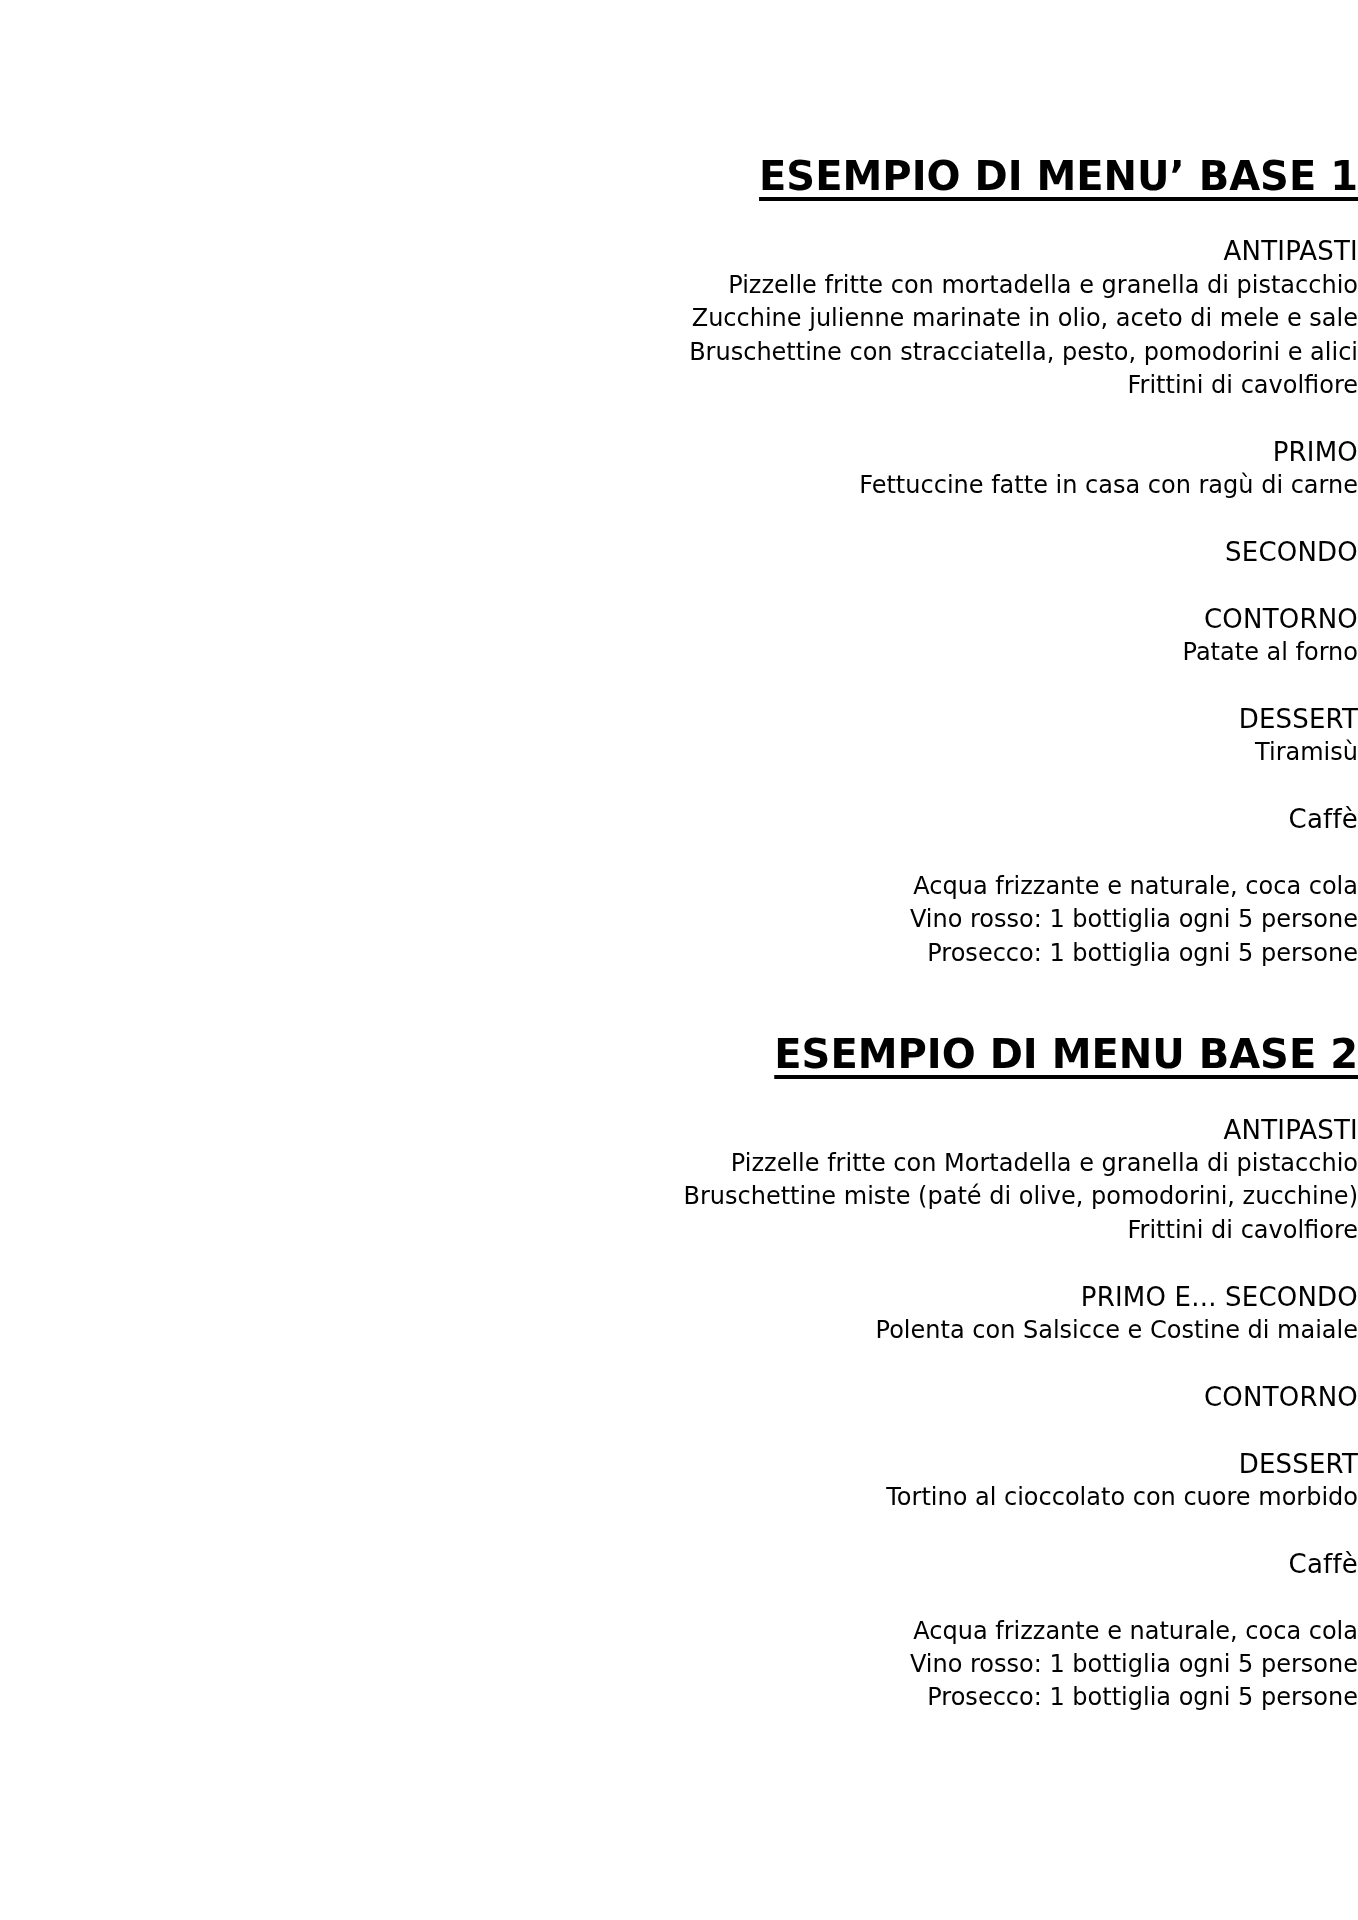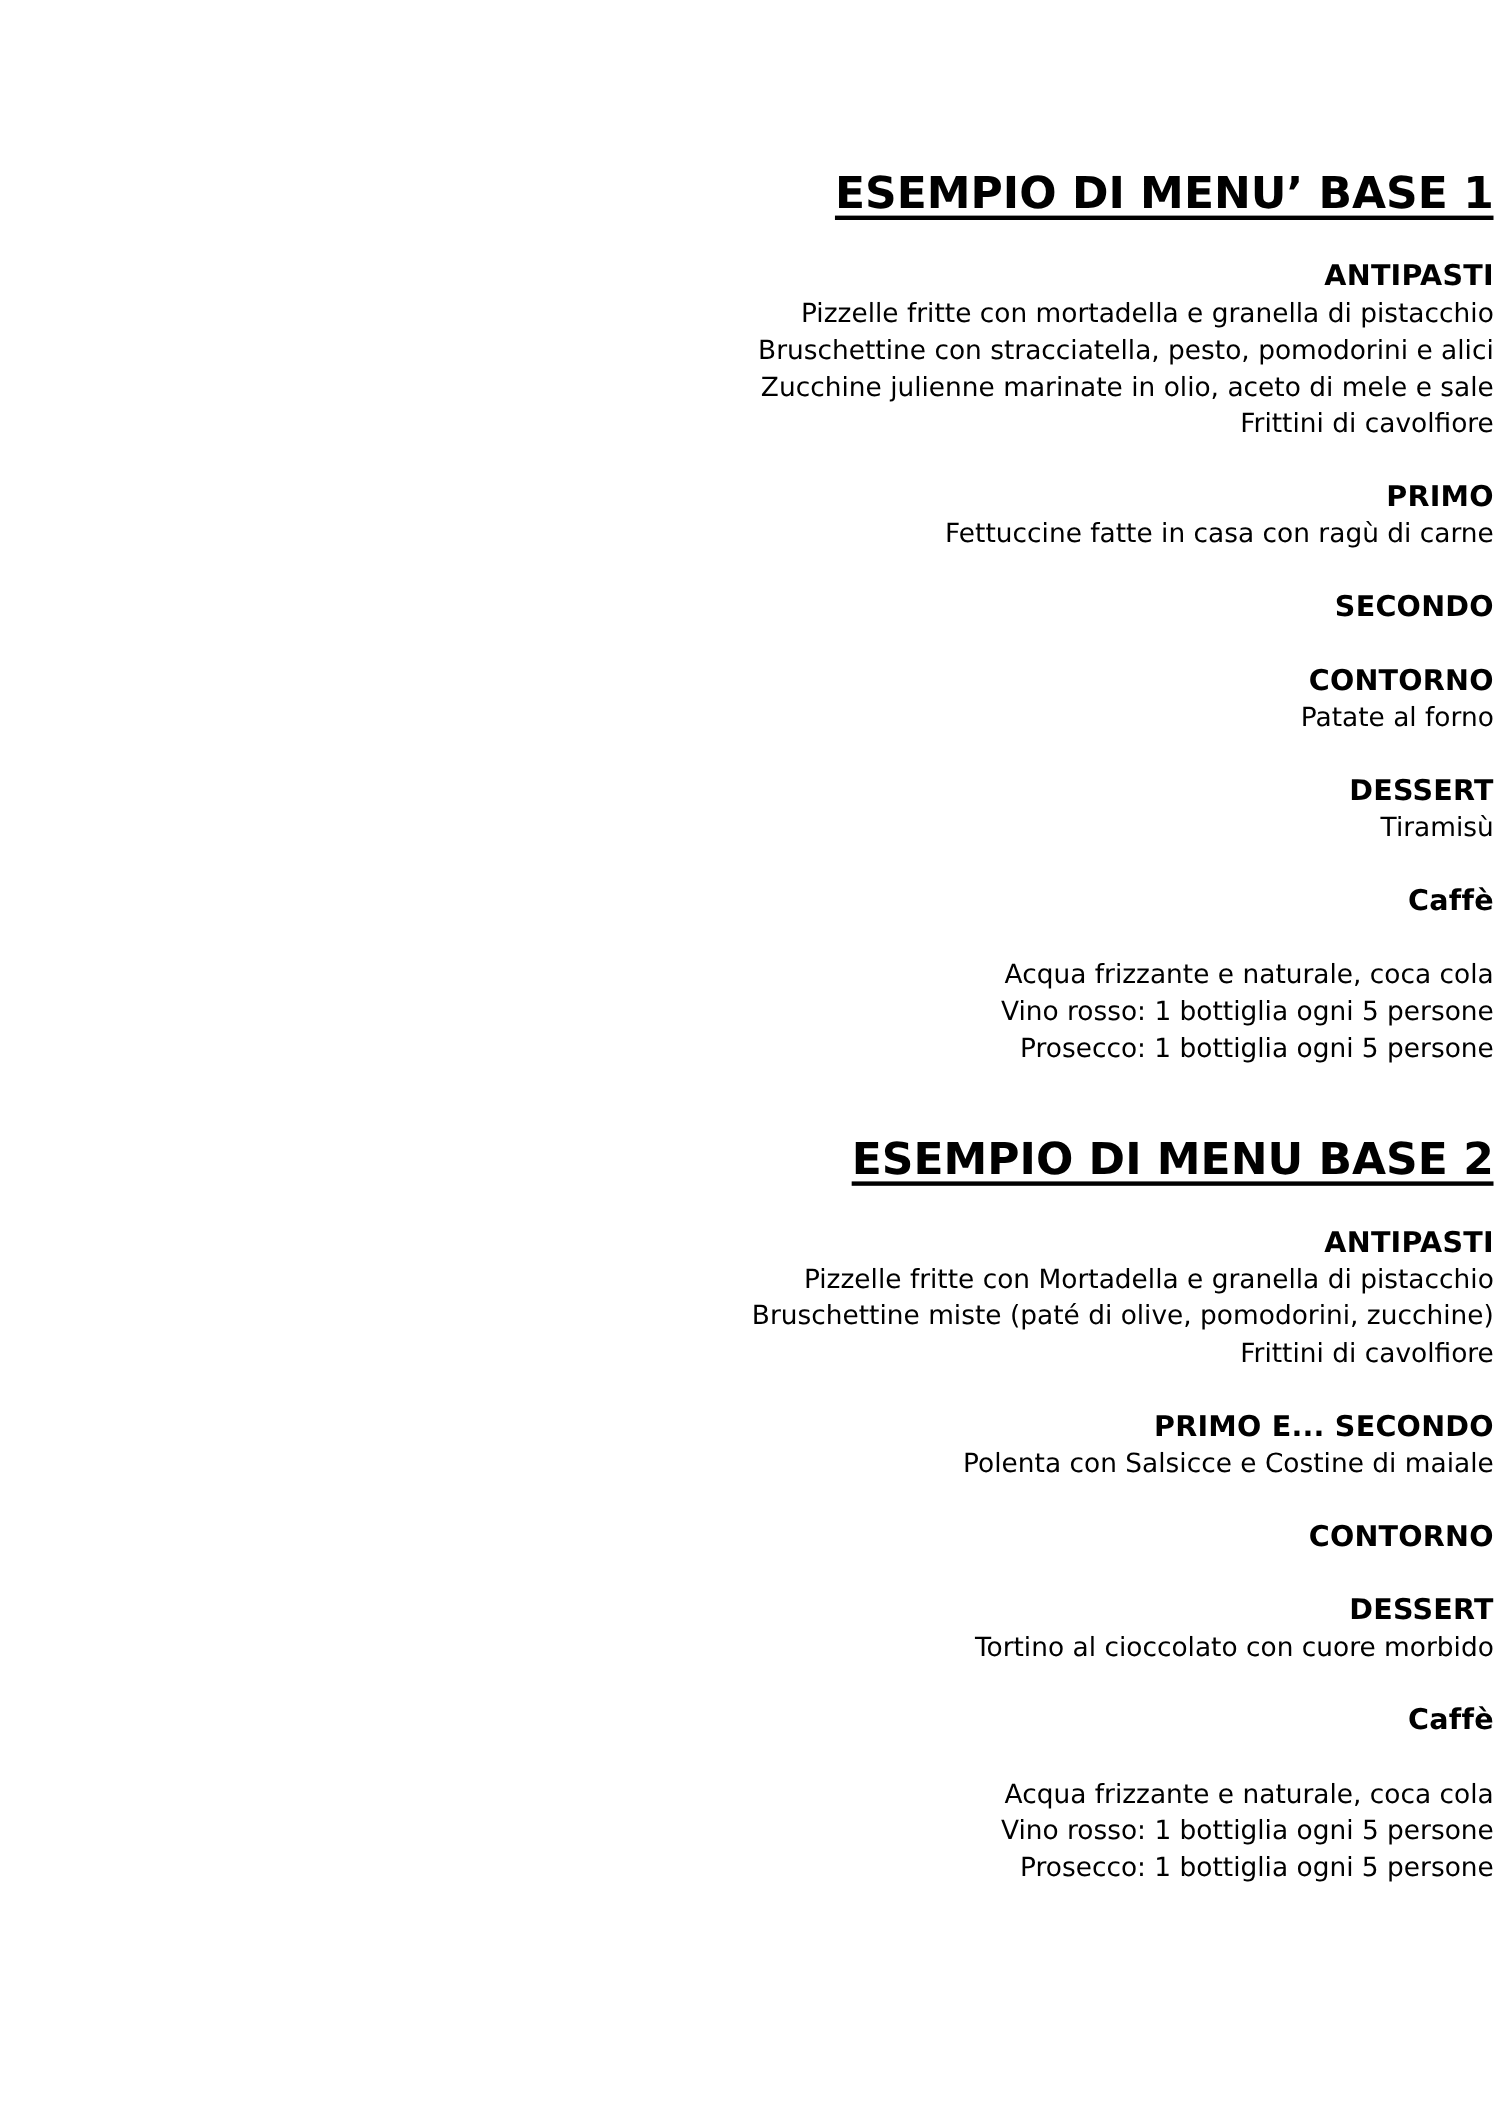--- a/index.html
+++ b/index.html
@@ -24,21 +24,21 @@
   .menu-title span {
     text-decoration: underline;
     text-decoration-thickness: 4px;
     text-underline-offset: 7px;
   }
   .menu + .menu { margin-top: 58px; }
   .menu-section { margin-top: 33.4px; }
   .section-heading {
     font-size: 26px;
     line-height: 33.4px;
-    font-weight: bold;
+    font-weight: normal;
     letter-spacing: 0.2px;
   }
   .menu-item {
     font-size: 24px;
     line-height: 33.4px;
     font-weight: normal;
   }
 </style>
 </head>
 <body>
@@ -46,23 +46,23 @@
 <div class="page">
   <div id="menus">
   <div class="menu">
     <p class="menu-title"><span>ESEMPIO DI MENU’ BASE 1</span></p>
     <div class="menu-sections">
   <div class="menu-section">
     <p class="section-heading">ANTIPASTI</p>
     <div class="section-items">
   <p class="menu-item">Pizzelle fritte con mortadella e granella di pistacchio</p>
 
+  <p class="menu-item">Zucchine julienne marinate in olio, aceto di mele e sale</p>
+
   <p class="menu-item">Bruschettine con stracciatella, pesto, pomodorini e alici</p>
-
-  <p class="menu-item">Zucchine julienne marinate in olio, aceto di mele e sale</p>
 
   <p class="menu-item">Frittini di cavolfiore</p>
 </div>
   </div>
 
   <div class="menu-section">
     <p class="section-heading">PRIMO</p>
     <div class="section-items">
   <p class="menu-item">Fettuccine fatte in casa con ragù di carne</p>
 </div>

